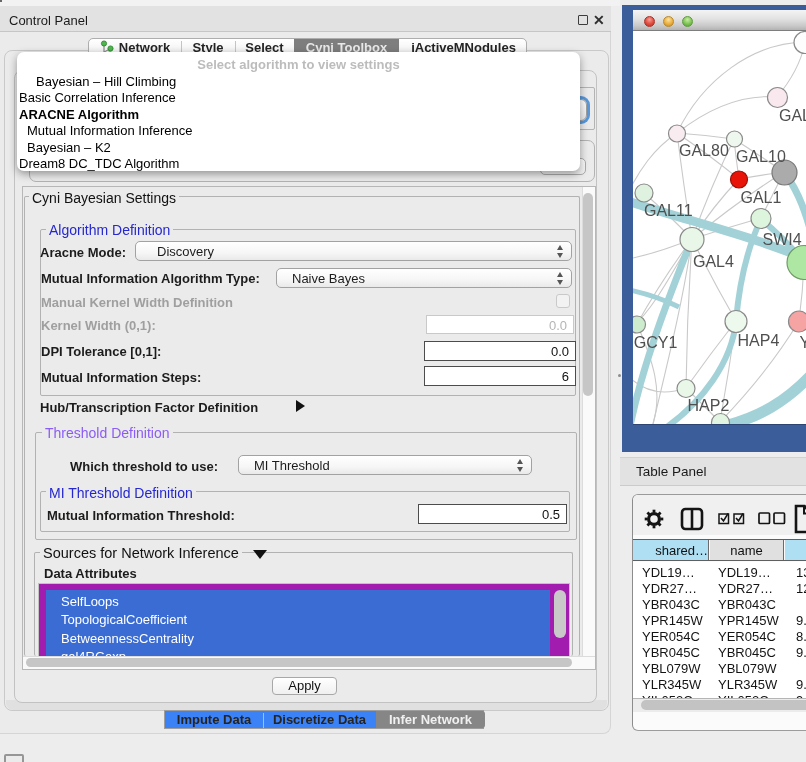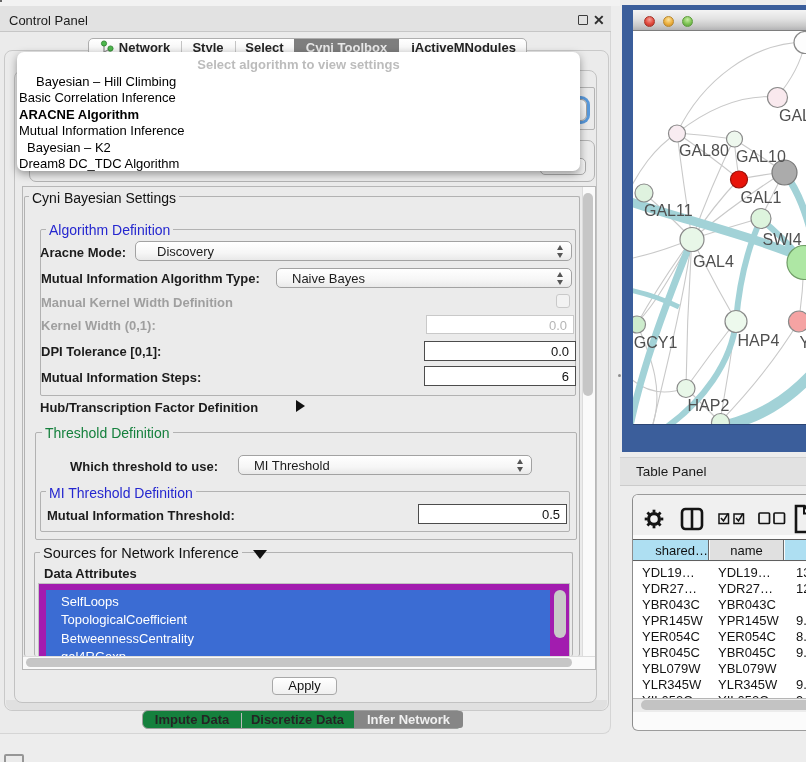--- a/index.html
+++ b/index.html
@@ -72,21 +72,21 @@
 <div class="fldd" style="left:426px;top:315px;width:148px">0.0</div>
 <div class="lbl" style="left:41px;top:344px">DPI Tolerance [0,1]:</div>
 <div class="fld" style="left:424px;top:341px;width:152px">0.0</div>
 <div class="lbl" style="left:41px;top:370px">Mutual Information Steps:</div>
 <div class="fld" style="left:424px;top:366px;width:152px">6</div>
 
 <div class="lbl" style="left:40px;top:400px">Hub/Transcription Factor Definition</div>
 <div class="abs" style="left:296px;top:400px;width:0;height:0;border-top:6px solid transparent;border-bottom:6px solid transparent;border-left:9px solid #111"></div>
 
 <div class="fs" style="left:35px;top:432px;width:542px;height:108px"></div>
-<div class="leg" style="left:42px;top:425px;color:#15803d">Threshold Definition</div>
+<div class="leg" style="left:42px;top:425px;color:#8b5cf6">Threshold Definition</div>
 <div class="lbl" style="left:70px;top:459px">Which threshold to use:</div>
 <div class="combo" style="left:238px;top:455px;width:294px">MI Threshold<span class="spin"></span></div>
 <div class="fs" style="left:40px;top:491px;width:530px;height:41px"></div>
 <div class="leg" style="left:46px;top:485px;color:#2527cf">MI Threshold Definition</div>
 <div class="lbl" style="left:47px;top:508px">Mutual Information Threshold:</div>
 <div class="fld" style="left:418px;top:504px;width:149px">0.5</div>
 
 <div class="fs" style="left:34px;top:552px;width:539px;height:104px;border-bottom:none"></div>
 <div class="leg" style="left:40px;top:545px;color:#111;font-size:14.5px">Sources for Network Inference</div>
 <div class="abs" style="left:253px;top:550px;width:0;height:0;border-left:7px solid transparent;border-right:7px solid transparent;border-top:9px solid #111"></div>
@@ -96,35 +96,35 @@
     <div style="font:13px 'Liberation Sans',sans-serif;color:#fff;padding:4px 0 0 15px;height:18.3px">SelfLoops</div>
     <div style="font:13px 'Liberation Sans',sans-serif;color:#fff;padding:4px 13px 0 15px;height:18.3px">TopologicalCoefficient</div>
     <div style="font:13px 'Liberation Sans',sans-serif;color:#fff;padding:4px 0 0 15px;height:18.3px">BetweennessCentrality</div>
     <div style="font:13px 'Liberation Sans',sans-serif;color:#fff;padding:4px 0 0 15px;height:18.3px">gal4RGexp</div>
   </div>
   <div class="abs" style="left:515px;top:6px;width:12px;height:48px;background:#c9c9c9;border-radius:6px"></div>
 </div>
 
 <div class="abs" style="left:272px;top:677px;width:65px;height:18px;border:1px solid #a8a8a8;border-radius:4px;background:linear-gradient(#fff,#f0f0f0);font:13px 'Liberation Sans',sans-serif;color:#111;text-align:center;line-height:16px">Apply</div>
 
-<div class="abs" style="left:142px;top:710px;width:320px;height:19px;background:#15803d;border:1px solid #9e9e9e;border-radius:6px">
+<div class="abs" style="left:164px;top:710px;width:320px;height:19px;background:#3b82f6;border:1px solid #9e9e9e;border-radius:0">
 <div class="seg" style="left:0;width:98px">Impute Data</div>
 <div class="abs" style="left:98px;top:2px;width:1px;height:15px;background:#bbb"></div>
 <div class="seg" style="left:98px;width:113px">Discretize Data</div>
 <div class="seg" style="left:211px;width:109px;background:#868686;color:#f0f0f0;border-radius:0 3px 3px 0">Infer Network</div>
 </div>
 
 <div class="abs" style="left:4px;top:754px;width:20px;height:14px;border:2px solid #969696;border-radius:2px;background:#ebebeb"></div>
 
 <div class="abs" style="left:17px;top:52px;width:563px;height:119px;background:#fff;border-radius:7px;box-shadow:0 3px 8px rgba(0,0,0,0.38);z-index:50">
 <div style="font:bold 13px 'Liberation Sans',sans-serif;color:#bcbcbc;text-align:center;padding-top:5px;height:22px">Select algorithm to view settings</div>
 <div style="font:13px 'Liberation Sans',sans-serif;color:#000;padding-left:19px;height:16.4px">Bayesian – Hill Climbing</div>
 <div style="font:13px 'Liberation Sans',sans-serif;color:#000;padding-left:2px;height:16.4px">Basic Correlation Inference</div>
 <div style="font:bold 13px 'Liberation Sans',sans-serif;color:#000;padding-left:2px;height:16.4px">ARACNE Algorithm</div>
-<div style="font:13px 'Liberation Sans',sans-serif;color:#000;padding-left:2px;height:16.4px">Mutual Information Inference</div>
+<div style="font:13px 'Liberation Sans',sans-serif;color:#000;padding-left:10px;height:16.4px">Mutual Information Inference</div>
 <div style="font:13px 'Liberation Sans',sans-serif;color:#000;padding-left:10px;height:16.4px">Bayesian – K2</div>
 <div style="font:13px 'Liberation Sans',sans-serif;color:#000;padding-left:2px;height:16.4px">Dream8 DC_TDC Algorithm</div>
 </div>
 
 <div class="abs" style="left:618px;top:374px;width:3px;height:3px;background:#8d8d8d;border-radius:50%"></div>
 
 <div class="abs" style="left:622px;top:5px;width:184px;height:447px;background:#3b5e9b"></div>
 <div class="abs" style="left:633px;top:10px;width:173px;height:21px;background:linear-gradient(#f4f4f4,#e2e2e2 45%,#c8c8c8 80%,#b2b2b4);border-bottom:1px solid #7e7e7e">
 <div class="abs" style="left:10.5px;top:5.5px;width:11px;height:11px;border-radius:50%;background:radial-gradient(circle at 50% 30%,#f49f97,#e24a3d 55%,#b13328);border:0.5px solid #a53227"></div>
 <div class="abs" style="left:30px;top:5.5px;width:11px;height:11px;border-radius:50%;background:radial-gradient(circle at 50% 30%,#fbe3a0,#ecb03e 55%,#c4862a);border:0.5px solid #b8872d"></div>

